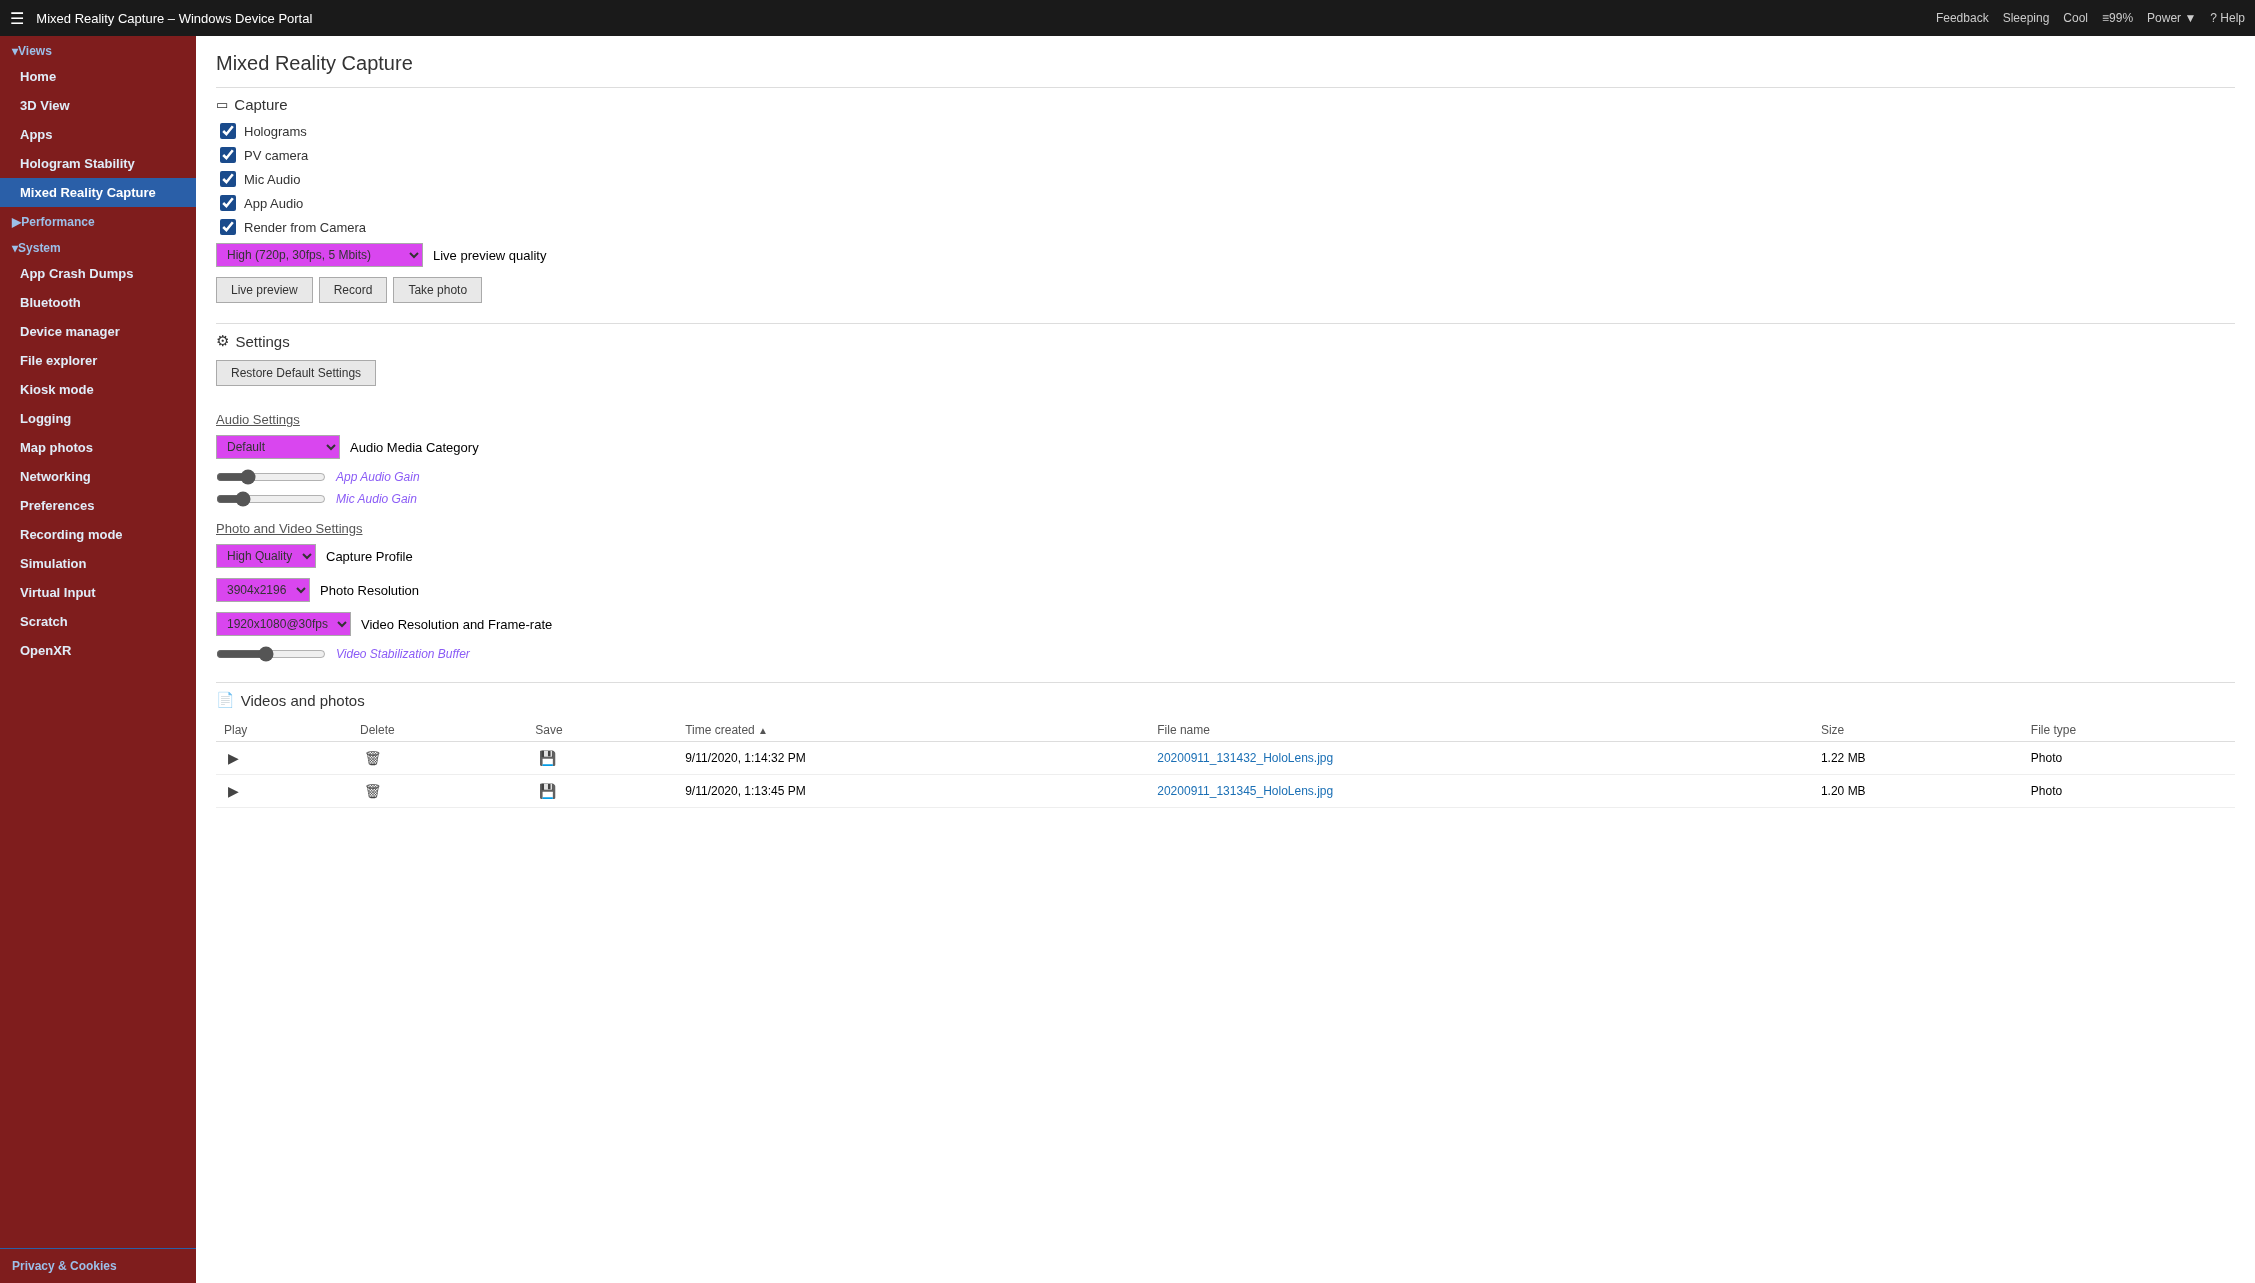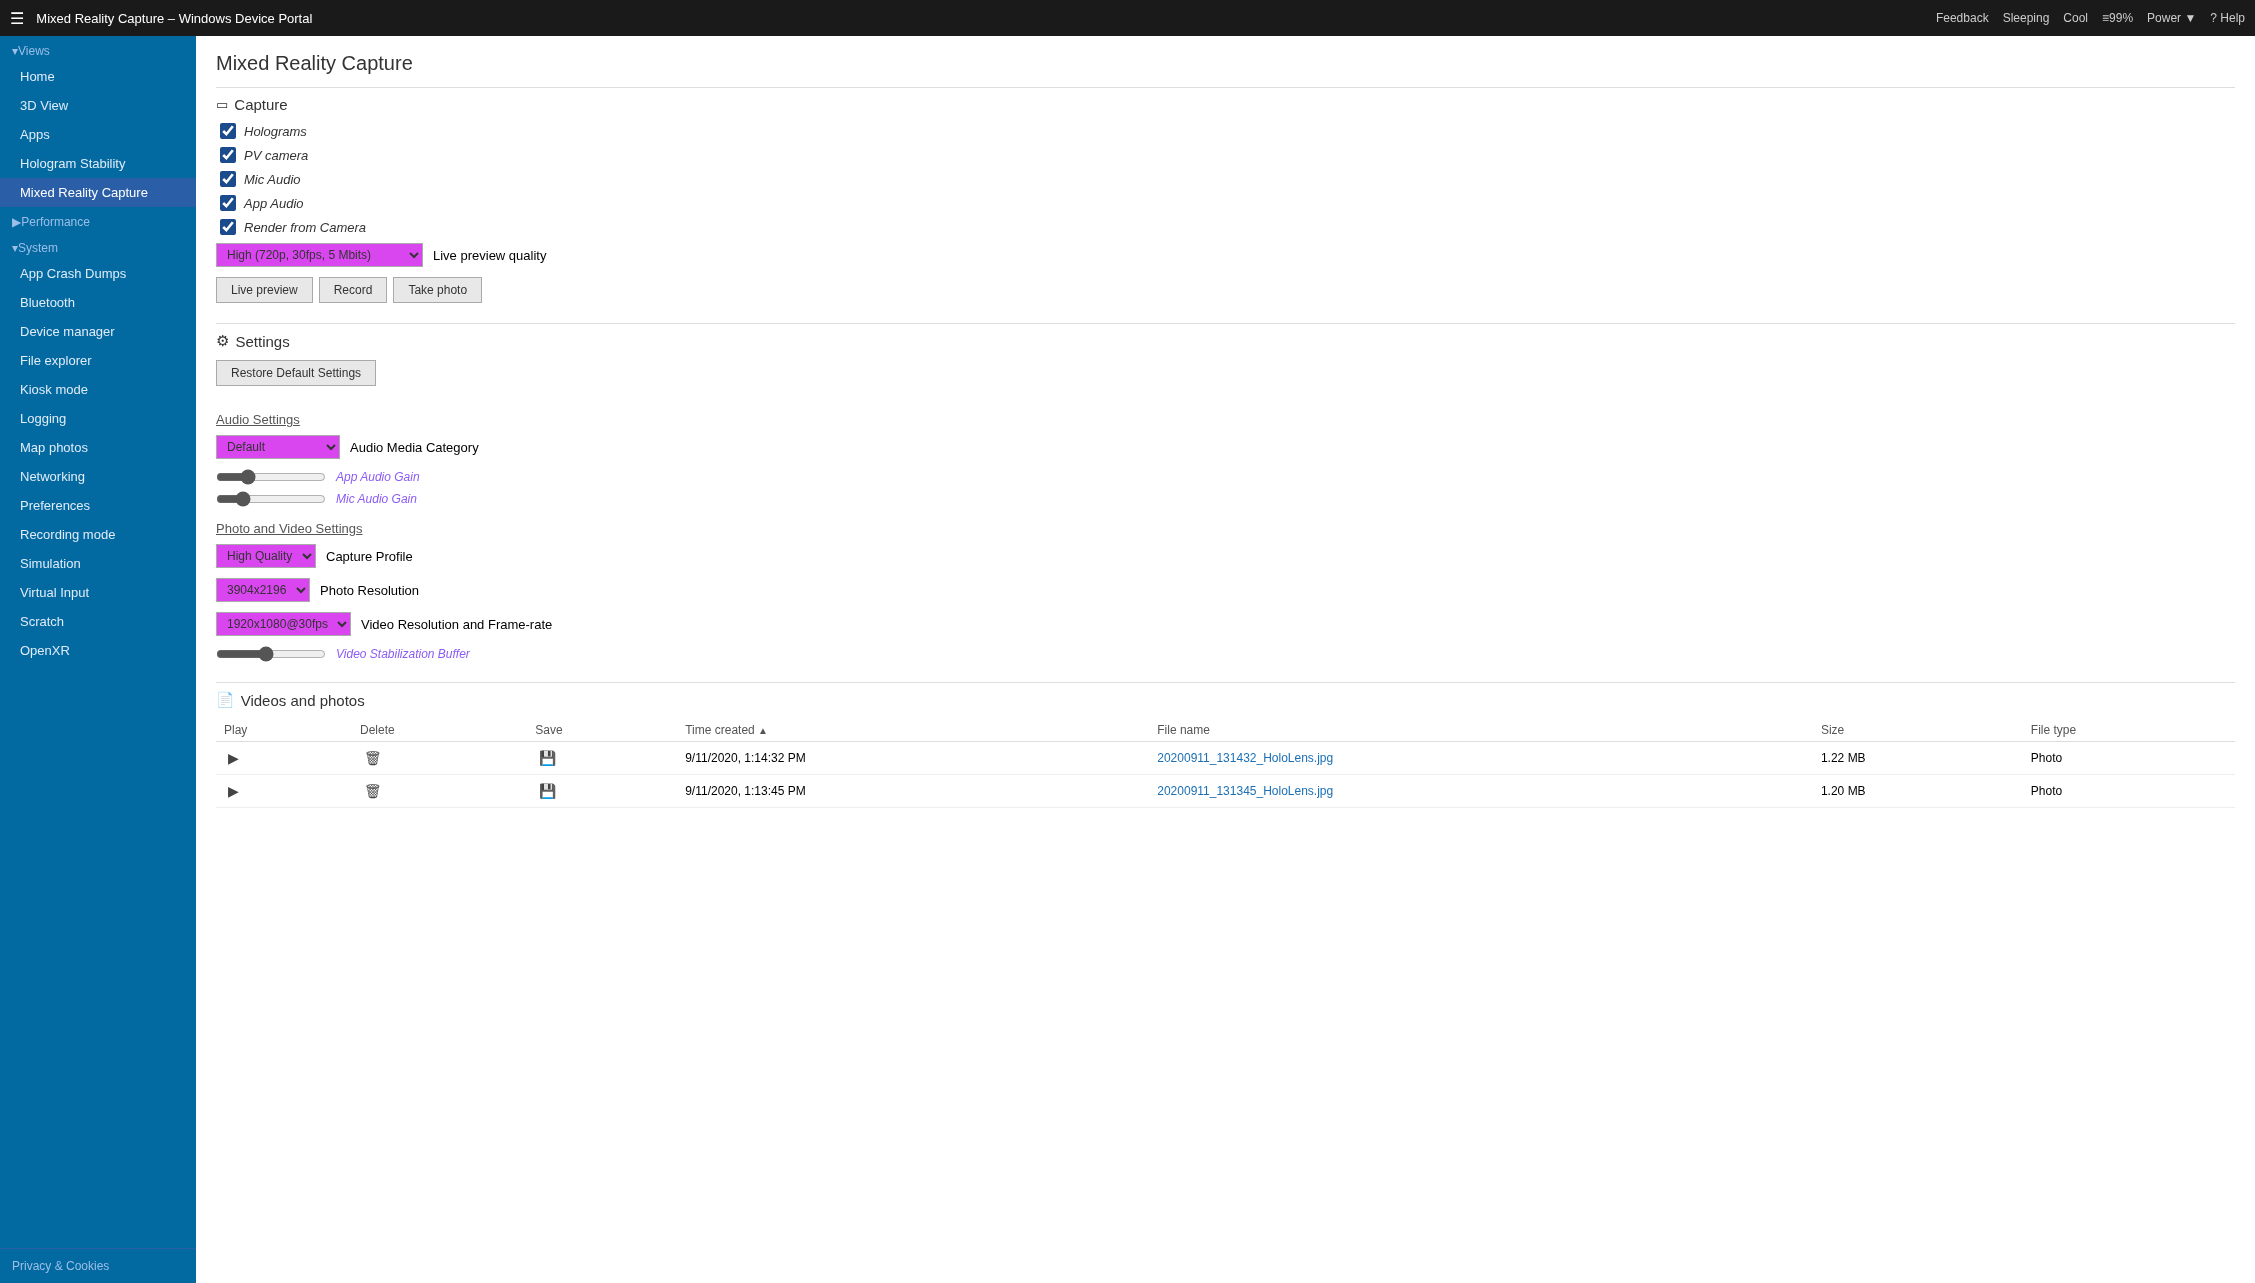--- a/index.html
+++ b/index.html
@@ -19,26 +19,27 @@
     .titlebar-title { flex: 1; font-size: 13px; }
     .titlebar-actions { display: flex; align-items: center; gap: 14px; font-size: 12px; color: #ccc; }
     .titlebar-actions span { cursor: pointer; display: flex; align-items: center; gap: 4px; }
 
     
     .app-body { display: flex; flex: 1; overflow: hidden; }
 
     
     .sidebar {
       width: 196px;
-      background: #0369a1;
+      background: #7f1d1d;
       color: #fff;
       overflow-y: auto;
       flex-shrink: 0;
       display: flex;
       flex-direction: column;
+      font-weight: bold;
     }
     .sidebar-section-header {
       padding: 8px 12px 4px 12px;
       font-size: 12px;
       color: #9cbfe8;
       display: flex;
       align-items: center;
       gap: 4px;
       cursor: pointer;
       user-select: none;
@@ -93,21 +94,21 @@
 
     
     .checkbox-row {
       display: flex;
       align-items: center;
       gap: 8px;
       margin-bottom: 8px;
       padding-left: 4px;
     }
     .checkbox-row input[type=checkbox] { width: 16px; height: 16px; accent-color: #1a4b8c; }
-    .checkbox-label { font-size: 13px; color: #333; font-style: italic; }
+    .checkbox-label { font-size: 13px; color: #333; }
 
     
     .dropdown-row {
       display: flex;
       align-items: center;
       gap: 10px;
       margin-bottom: 10px;
     }
     select {
       border: 1px solid #aaa;

